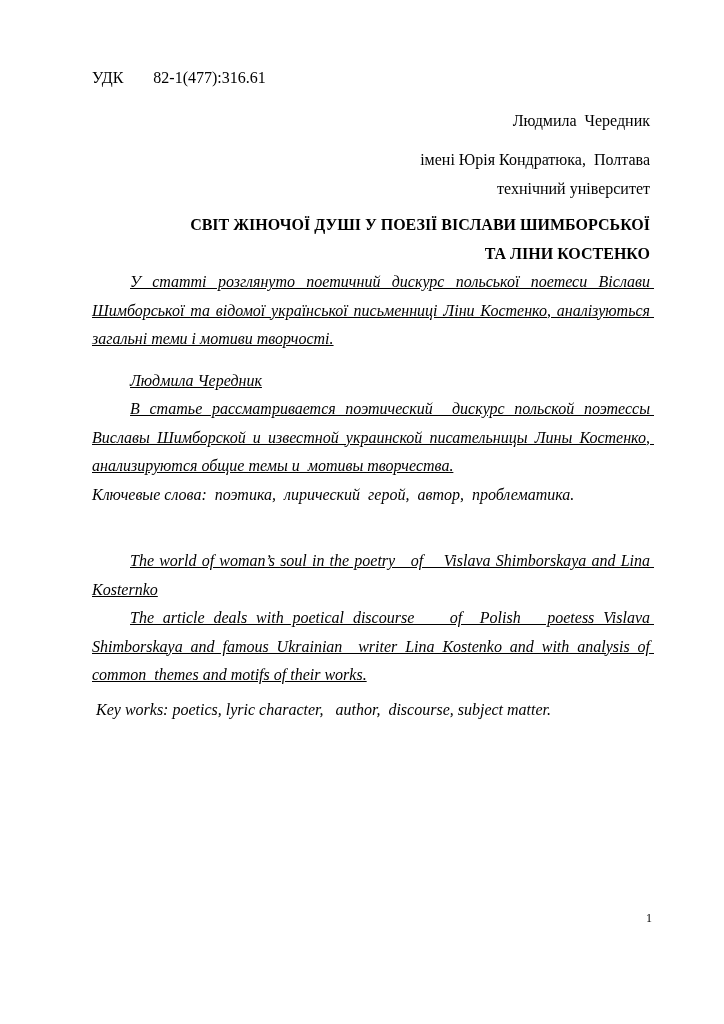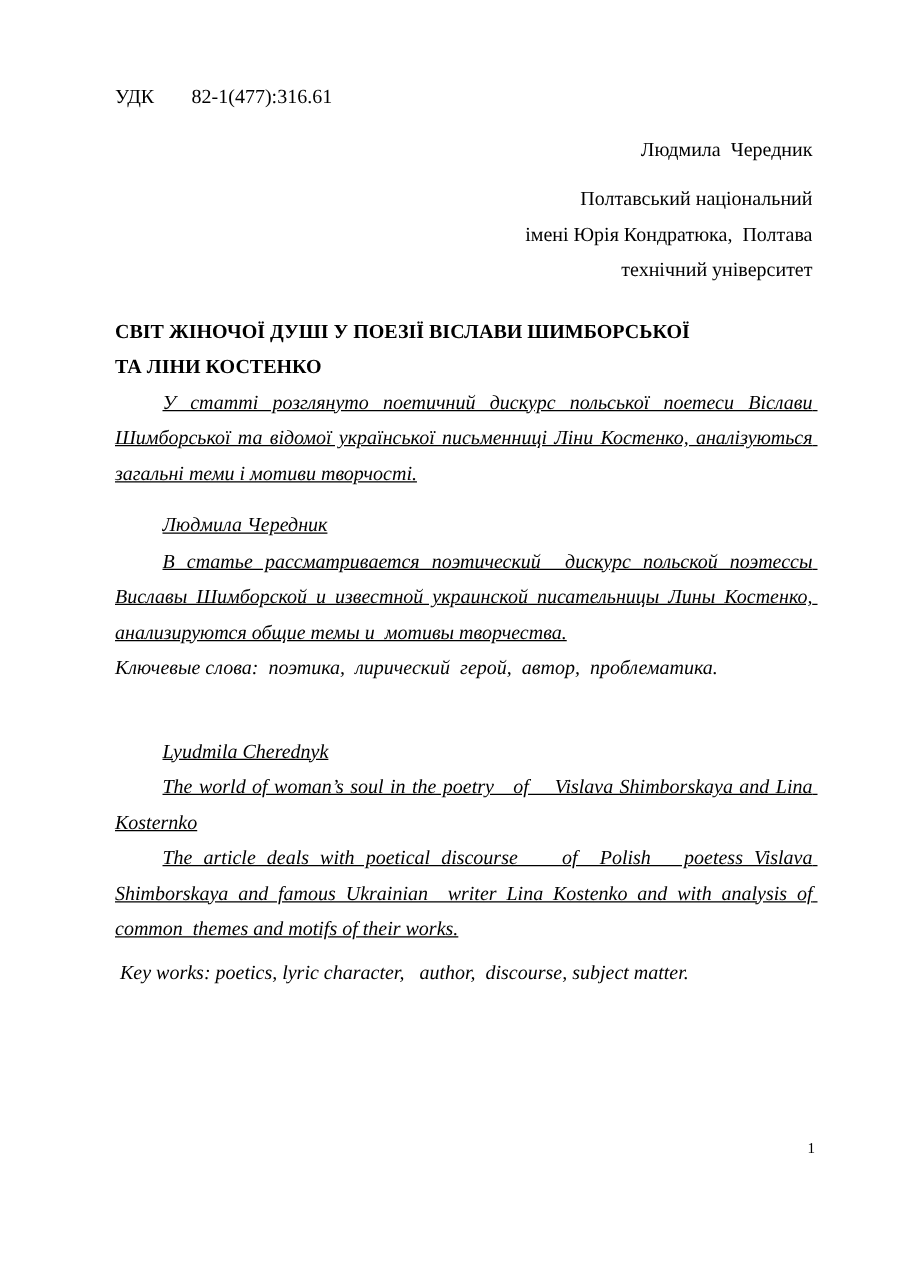--- a/index.html
+++ b/index.html
@@ -31,22 +31,22 @@
   .udk-value {
     margin-left: 30px;
   }
   .right-block {
     text-align: right;
   }
   .author-line {
     margin-bottom: 11px;
   }
   .title-block {
-    margin-top: 20px;
-    text-align: left;
+    margin-top: 8px;
+    text-align: right;
     font-weight: bold;
   }
   .para {
     line-height: 28.5px;
     white-space: pre-wrap;
     text-align: justify;
     margin: 0;
     font-style: italic;
   }
   .indent {
@@ -73,42 +73,40 @@
 </style>
 </head>
 <body>
 
 <div class="page">
 
   <p class="line udk-line"><span>УДК</span><span class="udk-value">82-1(477):316.61</span></p>
 
   <div class="right-block">
     <p class="line author-line">Людмила  Чередник</p>
-    <p class="line">Полтавський національний</p>
     <p class="line">імені Юрія Кондратюка,  Полтава</p>
     <p class="line">технічний університет</p>
   </div>
 
   <div class="title-block">
     <p class="line">СВІТ ЖІНОЧОЇ ДУШІ У ПОЕЗІЇ ВІСЛАВИ ШИМБОРСЬКОЇ</p>
     <p class="line">ТА ЛІНИ КОСТЕНКО</p>
   </div>
 
   <div>
     <p class="para indent">У статті розглянуто поетичний дискурс польської поетеси Віслави Шимборської та відомої української письменниці Ліни Костенко, аналізуються загальні теми і мотиви творчості.</p>
   </div>
 
   <div class="ru-block">
     <p class="para indent">Людмила Чередник</p>
     <p class="para indent">В статье рассматривается поэтический  дискурс польской поэтессы Виславы Шимборской и известной украинской писательницы Лины Костенко, анализируются общие темы и  мотивы творчества.</p>
     <p class="para">Ключевые слова:  поэтика,  лирический  герой,  автор,  проблематика.</p>
   </div>
 
   <div class="en-block">
-    <p class="para indent">Lyudmila Cherednyk</p>
     <p class="para indent">The world of woman’s soul in the poetry   of    Vislava Shimborskaya and Lina Kosternko</p>
     <p class="para indent">The article deals with poetical discourse    of  Polish   poetess Vislava Shimborskaya and famous Ukrainian  writer Lina Kostenko and with analysis of common  themes and motifs of their works.</p>
     <p class="para kw-en"> Key works: poetics, lyric character,   author,  discourse, subject matter.</p>
   </div>
 
   <div class="page-number">1</div>
 
 </div>
 
 </body></html>

